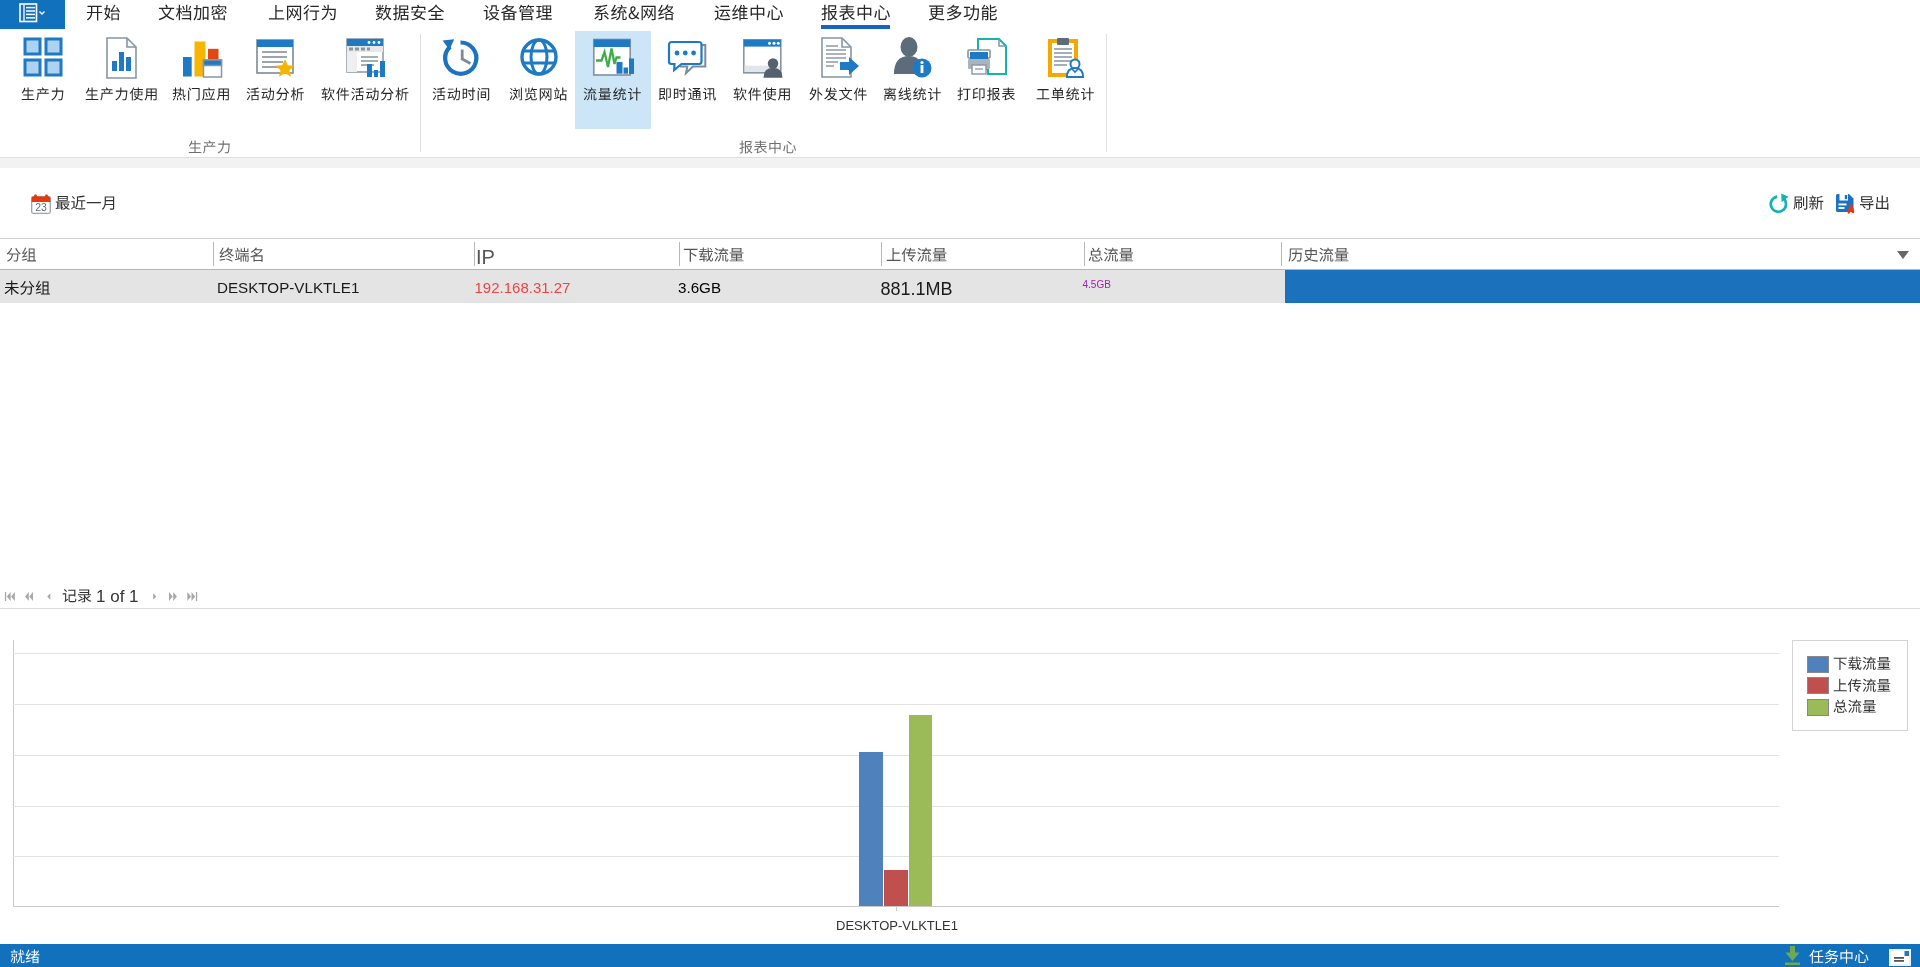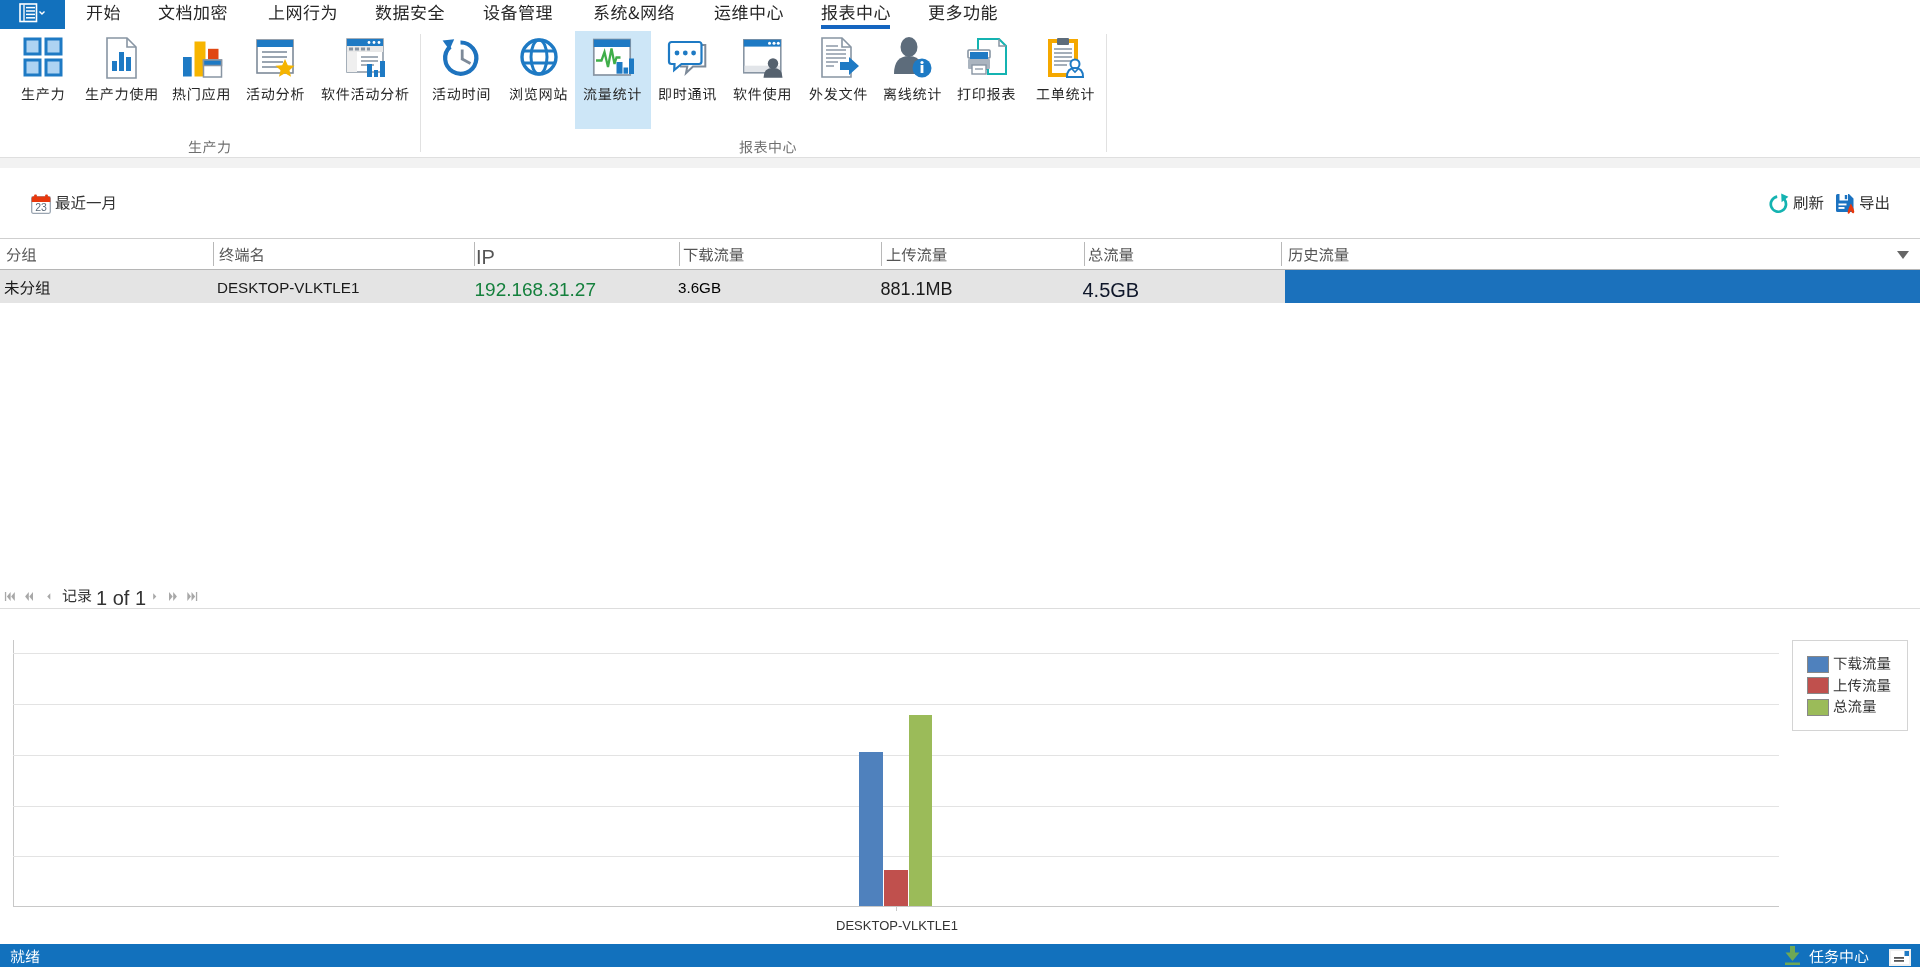--- a/index.html
+++ b/index.html
@@ -290,44 +290,44 @@
 <div class="abs" style="left:476px;top:246px;font-size:20px;color:#555">IP</div>
 <svg class="abs" style="left:1896px;top:250px" width="14" height="10" viewBox="0 0 14 10">
     <path d="M1 1 L13 1 L7 9 Z" fill="#666"></path>
   </svg>
 <div class="abs" style="left:0;top:270px;width:1920px;height:33px;background:#e4e4e4"></div>
 <div class="abs" style="left:1285px;top:270px;width:635px;height:33px;background:#1b71bc"></div>
 <svg style="position:absolute;left:4px;top:279.5px;overflow:visible" width="48" height="19">
     <path transform="translate(0,13.6)" d="M7.1 -13V-10.5H2.1V-9.3H7.1V-6.6H1V-5.5H6.4C5.1 -3.5 2.7 -1.6 0.5 -0.6C0.8 -0.4 1.2 0.1 1.4 0.4C3.4 -0.7 5.6 -2.5 7.1 -4.6V1.2H8.3V-4.7C9.9 -2.6 12.1 -0.7 14.1 0.4C14.3 0.1 14.7 -0.4 15 -0.6C12.8 -1.6 10.4 -3.5 9 -5.5H14.6V-6.6H8.3V-9.3H13.5V-10.5H8.3V-13Z M25.9 -12.7 24.9 -12.3C26 -10 27.8 -7.5 29.4 -6.1C29.7 -6.4 30.1 -6.8 30.4 -7.1C28.8 -8.3 26.9 -10.6 25.9 -12.7ZM20.5 -12.7C19.6 -10.3 18 -8.2 16.2 -6.9C16.5 -6.6 17 -6.2 17.2 -6C17.6 -6.3 18 -6.7 18.4 -7.1V-6H21.4C21 -3.4 20.2 -0.9 16.5 0.3C16.8 0.5 17.1 1 17.2 1.3C21.2 -0.1 22.2 -2.9 22.6 -6H26.8C26.7 -2.1 26.4 -0.6 26 -0.2C25.9 -0.1 25.7 -0 25.4 -0C25 -0 24.1 -0 23 -0.1C23.3 0.2 23.4 0.7 23.4 1C24.4 1.1 25.4 1.1 25.9 1.1C26.4 1 26.8 0.9 27.1 0.5C27.6 -0.1 27.8 -1.8 28.1 -6.6C28.1 -6.8 28.1 -7.2 28.1 -7.2H18.5C19.8 -8.6 21 -10.4 21.8 -12.4Z M31.7 -0.9 32 0.2C33.4 -0.2 35.4 -0.7 37.2 -1.1L37.1 -2.1C35.1 -1.6 33.1 -1.2 31.7 -0.9ZM38.5 -12.2V-0.2H36.9V0.9H45.9V-0.2H44.5V-12.2ZM39.6 -0.2V-3.2H43.4V-0.2ZM39.6 -7.2H43.4V-4.2H39.6ZM39.6 -8.3V-11.2H43.4V-8.3ZM32 -6.6C32.3 -6.7 32.6 -6.8 34.8 -7C34 -6 33.3 -5.2 33 -4.9C32.5 -4.3 32.1 -3.9 31.8 -3.9C31.9 -3.6 32.1 -3.1 32.1 -2.8C32.5 -3 33 -3.2 37.2 -4C37.2 -4.2 37.2 -4.7 37.2 -5L33.8 -4.4C35.1 -5.7 36.4 -7.4 37.4 -9.2L36.5 -9.7C36.2 -9.2 35.8 -8.6 35.5 -8.1L33.2 -7.8C34.2 -9.1 35.2 -10.9 35.9 -12.5L34.9 -13C34.2 -11.1 33 -9.1 32.6 -8.6C32.2 -8.1 31.9 -7.7 31.7 -7.6C31.8 -7.3 32 -6.8 32 -6.6Z" fill="#1a1a1a"></path>
   </svg>
 <div class="abs" style="left:217px;top:278.5px;font-size:15.2px;color:#1a1a1a">DESKTOP-VLKTLE1</div>
-<div class="abs" style="left:474.5px;top:278.5px;font-size:19px;color:#15803d">192.168.31.27</div>
+<div class="abs" style="left:474.5px;top:278.5px;font-size:15px;color:#ef4444">192.168.31.27</div>
 <div class="abs" style="left:678px;top:278.5px;font-size:15.2px;color:#000000">3.6GB</div>
 <div class="abs" style="left:880.5px;top:278.5px;font-size:18px;color:#1a1a1a">881.1MB</div>
-<div class="abs" style="left:1082.5px;top:278.5px;font-size:20px;color:#0f172a">4.5GB</div>
+<div class="abs" style="left:1082.5px;top:278.5px;font-size:10px;color:#a21caf">4.5GB</div>
 <svg class="abs" style="left:0px;top:591px" width="200" height="11" viewBox="0 0 200 11">
 <g fill="#a8a8a8">
 <rect x="4.9" y="1" width="1.3" height="9"></rect>
       <path d="M10.6 1 L6.9 5.5 L10.6 10 Z"></path>
       <path d="M14.8 1 L11.1 5.5 L14.8 10 Z"></path>
 <path d="M28.8 1 L25.1 5.5 L28.8 10 Z"></path>
       <path d="M33 1 L29.3 5.5 L33 10 Z"></path>
 <path d="M50.3 2.3 L47.2 5.5 L50.3 8.7 Z"></path>
 <path d="M153.2 2.3 L156.3 5.5 L153.2 8.7 Z"></path>
 <path d="M169 1 L172.7 5.5 L169 10 Z"></path>
       <path d="M173.2 1 L176.9 5.5 L173.2 10 Z"></path>
 <path d="M187.3 1 L191 5.5 L187.3 10 Z"></path>
       <path d="M191.5 1 L195.2 5.5 L191.5 10 Z"></path>
       <rect x="195.9" y="1" width="1.3" height="9"></rect>
 </g>
   </svg>
 <svg style="position:absolute;left:61.5px;top:588px;overflow:visible" width="32" height="18">
     <path transform="translate(0,13.2)" d="M1.9 -11.5C2.7 -10.8 3.7 -9.8 4.2 -9.1L5 -9.9C4.5 -10.5 3.4 -11.5 2.6 -12.2ZM3 0.9V0.9C3.2 0.6 3.6 0.3 6.1 -1.5C6 -1.7 5.8 -2.1 5.8 -2.4L4.2 -1.4V-7.9H0.7V-6.8H3.1V-1.4C3.1 -0.7 2.6 -0.1 2.4 0.1C2.6 0.3 2.9 0.7 3 0.9ZM6.3 -11.5V-10.4H12.2V-6.6H6.6V-0.9C6.6 0.6 7.1 1 8.8 1C9.2 1 11.8 1 12.2 1C13.9 1 14.3 0.3 14.4 -2.1C14.1 -2.2 13.6 -2.4 13.3 -2.6C13.3 -0.5 13.1 -0.1 12.2 -0.1C11.6 -0.1 9.3 -0.1 8.9 -0.1C7.9 -0.1 7.7 -0.2 7.7 -0.8V-5.5H12.2V-4.8H13.4V-11.5Z M17 -4.8C18 -4.2 19.2 -3.4 19.7 -2.8L20.5 -3.6C19.9 -4.1 18.7 -4.9 17.8 -5.4ZM17 -11.8V-10.7H26.1L26 -9.3H17.5V-8.3H26L25.9 -6.9H16V-5.9H21.9V-3.2C19.7 -2.3 17.5 -1.4 16 -0.8L16.6 0.2C18.1 -0.4 20.1 -1.3 21.9 -2.1V-0C21.9 0.2 21.8 0.2 21.6 0.3C21.4 0.3 20.5 0.3 19.6 0.2C19.8 0.5 20 0.9 20 1.2C21.2 1.2 22 1.2 22.4 1.1C22.9 0.9 23.1 0.6 23.1 -0V-3.5C24.3 -1.6 26.2 -0.1 28.6 0.6C28.7 0.3 29.1 -0.1 29.3 -0.4C27.7 -0.8 26.3 -1.6 25.1 -2.7C26.1 -3.2 27.2 -4.1 28.1 -4.8L27.1 -5.5C26.5 -4.9 25.4 -4 24.4 -3.4C23.9 -4 23.4 -4.7 23.1 -5.5V-5.9H29.1V-6.9H27.1C27.2 -8.5 27.3 -10.3 27.3 -11.8L26.4 -11.8L26.2 -11.8Z" fill="#333"></path>
   </svg>
-<div class="abs" style="left:96px;top:586.5px;font-size:20px;color:#333">1 of 1</div>
+<div class="abs" style="left:96px;top:586.5px;font-size:17px;color:#333">1 of 1</div>
 <div class="abs" style="left:0;top:608px;width:1920px;height:1px;background:#ddd"></div>
 <div class="abs" style="left:13px;top:640px;width:1px;height:266px;background:#c8c8c8"></div>
 <div class="abs" style="left:13px;top:652.5px;width:1766px;height:1px;background:#e3e3e3"></div>
 <div class="abs" style="left:13px;top:703.5px;width:1766px;height:1px;background:#e3e3e3"></div>
 <div class="abs" style="left:13px;top:754.5px;width:1766px;height:1px;background:#e3e3e3"></div>
 <div class="abs" style="left:13px;top:805.5px;width:1766px;height:1px;background:#e3e3e3"></div>
 <div class="abs" style="left:13px;top:856px;width:1766px;height:1px;background:#e3e3e3"></div>
 <div class="abs" style="left:13px;top:905.5px;width:1766px;height:1px;background:#c8c8c8"></div>
 <div class="abs" style="left:896px;top:906px;width:1px;height:5px;background:#c8c8c8"></div>
 <div class="abs" style="left:859px;top:751.5px;width:24px;height:154px;background:#4f81bd"></div>

